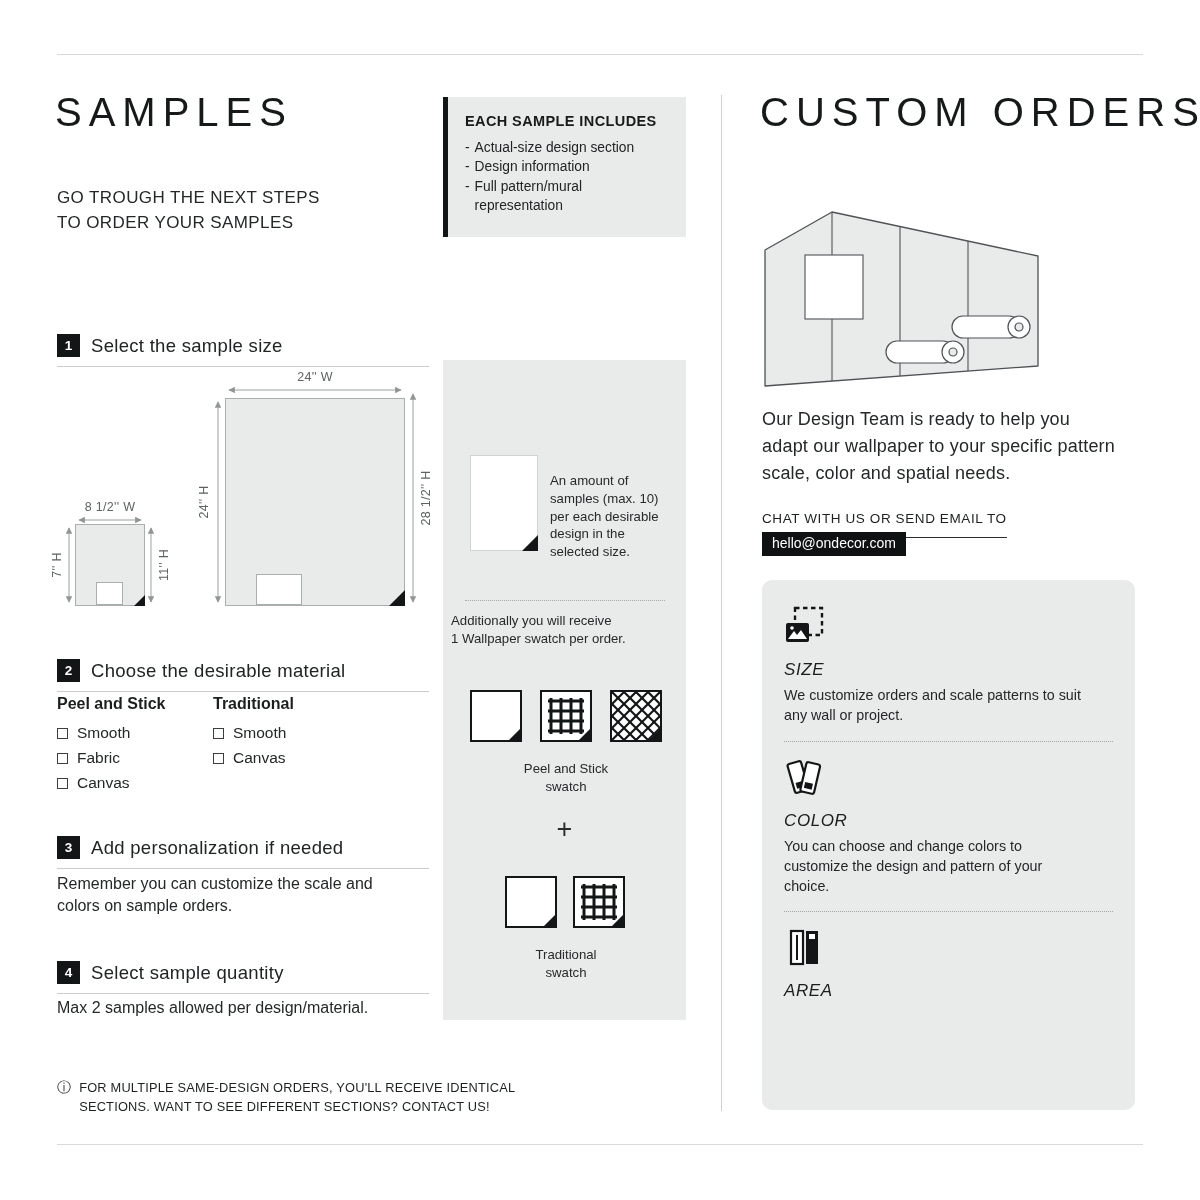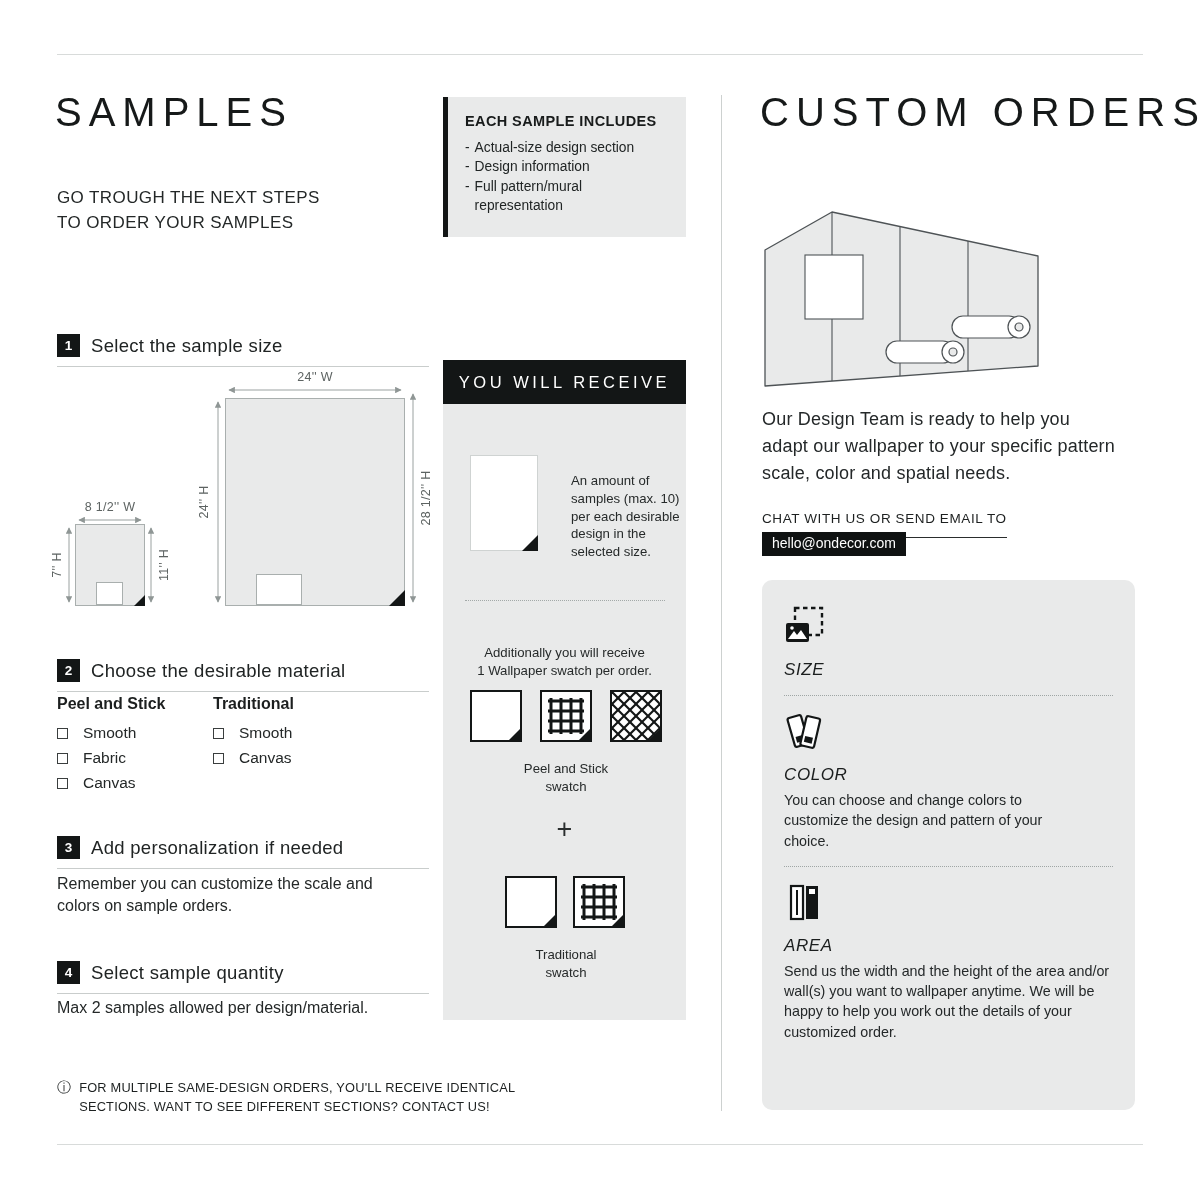--- a/index.html
+++ b/index.html
@@ -32,21 +32,21 @@
   .inner-rect { position:absolute; background:#fff; border:1px solid #a9afae; }
   .fold-l { position:absolute; right:-1px; bottom:-1px; width:0; height:0;
             border-left:16px solid transparent; border-bottom:16px solid #131616; }
   .fold-m { position:absolute; right:-1px; bottom:-1px; width:0; height:0;
             border-left:11px solid transparent; border-bottom:11px solid #131616; }
   .dim { font-size:12.5px; color:#5d6362; letter-spacing:.3px; white-space:nowrap; }
   .dim-v { transform:translate(-50%,-50%) rotate(-90deg); }
 
   
   .mat-title { font-size:16px; font-weight:700; color:#1c1f1f; margin-bottom:11px; }
-  .opt { display:flex; align-items:center; gap:15px; margin-bottom:7px; font-size:15.5px; color:#242828; }
+  .opt { display:flex; align-items:center; gap:9px; margin-bottom:7px; font-size:15.5px; color:#242828; }
   .cbox { width:11px; height:11px; border:1.3px solid #3a3e3e; flex:none; background:#fff; }
 
   
   .footnote { display:flex; gap:8px; font-size:12.8px; letter-spacing:.2px; line-height:1.5; color:#1d2121; }
   .info-glyph { font-size:14px; line-height:1.35; }
 
   
   .receive-panel { background:#e9eaea; width:243px; height:660px; }
   .receive-head { background:#131616; color:#fff; height:44px; display:flex; align-items:center; justify-content:center;
                   font-size:16.5px; letter-spacing:3.5px; white-space:nowrap; }
@@ -178,30 +178,29 @@
       </div>
     <div class="inc-item">
         <span>Design information</span>
       </div>
     <div class="inc-item">
         <span style="width:160px">Full pattern/mural representation</span>
       </div>
   </div>
 
   <div class="abs receive-panel" style="left:443px;top:360px">
-    <div class="receive-head">YOU WILL RECEIVE</div>
 
     <div class="sample-page" style="left:27px;top:95px;width:68px;height:96px">
       <div class="fold-l"></div>
     </div>
-    <div class="abs mid-text" style="left:128px;top:112px;width:126px">An amount of samples (max. 10) per each desirable design in the selected size.</div>
+    <div class="abs mid-text" style="left:107px;top:112px;width:126px">An amount of samples (max. 10) per each desirable design in the selected size.</div>
 
     <div class="abs dotted-div" style="left:22px;top:240px;width:200px"></div>
 
-    <div class="abs mid-text preline" style="left:8px;top:284px;width:227px;text-align:center">Additionally you will receive
+    <div class="abs mid-text preline" style="left:8px;top:252px;width:227px;">Additionally you will receive
 1 Wallpaper swatch per order.</div>
 
     <div class="swatch" style="left:27px;top:330px">
       <div class="fold-s"></div>
     </div>
     <div class="swatch" style="left:97px;top:330px">
       <svg width="48" height="48" viewBox="0 0 48 48">
         <g stroke="#131616" stroke-width="3">
           <line x1="9" y1="6" x2="9" y2="42"></line>
             <line x1="19" y1="6" x2="19" y2="42"></line>
@@ -296,20 +295,21 @@
 
   <div class="abs features-panel" style="left:762px;top:580px">
 
     <svg width="40" height="40" viewBox="0 0 40 40">
       <rect x="11" y="2" width="27" height="27" fill="none" stroke="#131616" stroke-width="2.4" stroke-dasharray="4.5 3.5"></rect>
       <rect x="2" y="17" width="23" height="19" rx="2" fill="#131616"></rect>
       <path d="M4,33 L10,25 L13,29 L17,24 L23,33 Z" fill="#ffffff"></path>
       <circle cx="8" cy="22" r="1.8" fill="#ffffff"></circle>
     </svg>
     <div class="feat-title">SIZE</div>
+    <div class="feat-body" style="width:300px">We customize orders and scale patterns to suit any wall or project.</div>
 
     <div class="feat-div"></div>
 
     <svg width="40" height="40" viewBox="0 0 40 40">
       <g transform="rotate(-16 14 20)">
         <rect x="7" y="5" width="14" height="30" rx="2" fill="#ffffff" stroke="#131616" stroke-width="2.2"></rect>
         <rect x="10" y="25" width="8" height="6" fill="#131616"></rect>
       </g>
       <g transform="rotate(13 26 22)">
         <rect x="19" y="6" width="14" height="30" rx="2" fill="#ffffff" stroke="#131616" stroke-width="2.2"></rect>
@@ -321,17 +321,16 @@
 
     <div class="feat-div"></div>
 
     <svg width="40" height="40" viewBox="0 0 40 40">
       <rect x="7" y="4" width="12" height="33" fill="#ffffff" stroke="#131616" stroke-width="2.2"></rect>
       <line x1="13" y1="8" x2="13" y2="33" stroke="#131616" stroke-width="2"></line>
       <rect x="22" y="4" width="12" height="33" fill="#131616"></rect>
       <rect x="25" y="7" width="6" height="5" fill="#ffffff"></rect>
     </svg>
     <div class="feat-title">AREA</div>
-    <div class="feat-body">Send us the width and the height of the area and/or wall(s) you want to wallpaper anytime. We will be happy to help you work out the details of your customized order.</div>
 
   </div>
 
 </div>
 
 </body></html>

